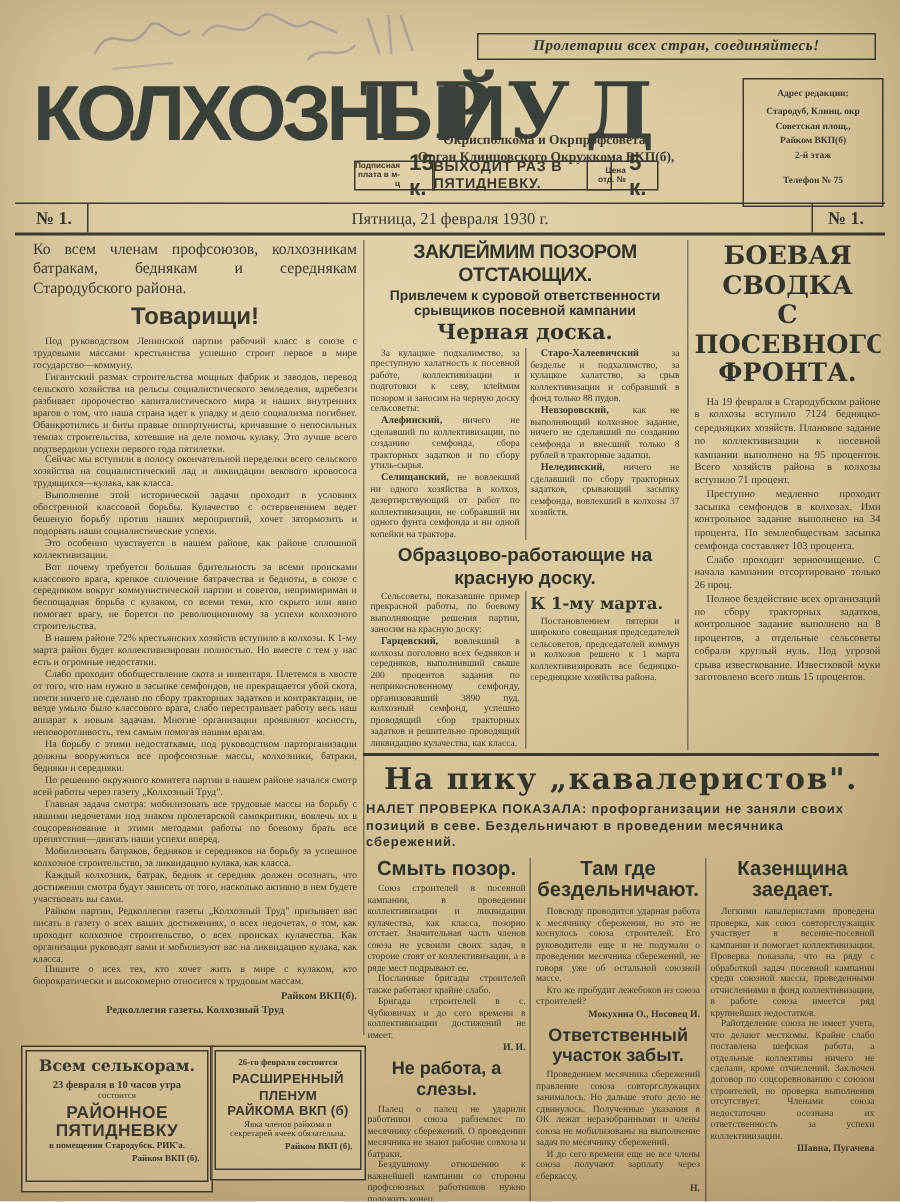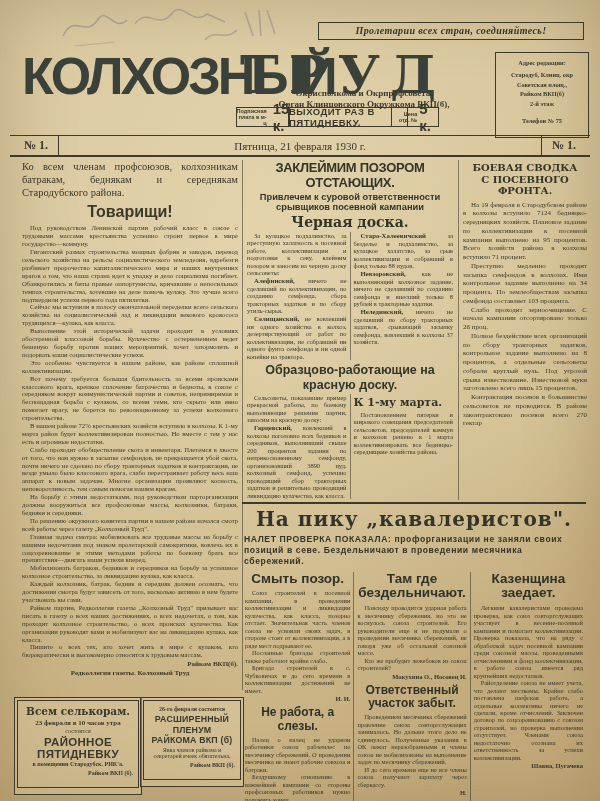--- a/index.html
+++ b/index.html
@@ -177,31 +177,30 @@
         <p class="item"><b>Гарцевский,</b> <span>вовлекший в колхозы поголовно всех бедняков и середняков, выполнивший свыше 200 процентов задания по неприкосновенному семфонду, организовавший 3890 пуд. колхозный семфонд, успешно проводящий сбор тракторных задатков и решительно проводящий ликвидацию кулачества, как класса.</span></p>
       </div>
       <div class="vl">
         <div class="h-serif" style="font-size:11px;text-align:left;margin:2px 0;">К 1-му марта.</div>
         <p>Постановлением пятерки и широкого совещания председателей сельсоветов, председателей коммун и колхозов решено к 1 марта коллективизировать все бедняцко-середняцкие хозяйства района.</p>
       </div>
     </div>
   </div>
 
   <div class="abs vl overflow" style="left:458px;top:160px;width:124px;height:340px;padding-left:4px;">
-    <div class="h-serif" style="font-size:10px;line-height:1.15;margin:2px 0 4px;text-align:center;">
+    <div class="h-serif" style="font-size:17px;line-height:1.15;margin:2px 0 4px;text-align:center;">
       <div>БОЕВАЯ СВОДКА</div>
       <div>С ПОСЕВНОГО</div>
       <div>ФРОНТА.</div>
     </div>
     <div class="art" style="font-size:7px;">
         <p style="font-size:7px;line-height:1.25;">На 19 февраля в Стародубском районе в колхозы вступило 7124 бедняцко-середняцких хозяйств. Плановое задание по коллективизации к посевной кампании выполнено на 95 процентов. Всего хозяйств района в колхозы вступило 71 процент.</p>
         <p style="font-size:7px;line-height:1.25;">Преступно медленно проходит засыпка семфондов в колхозах. Ими контрольное задание выполнено на 34 процента. По землеобществам засыпка семфонда составляет 103 процента.</p>
         <p style="font-size:7px;line-height:1.25;">Слабо проходит зерноочищение. С начала кампании отсортировано только 26 проц.</p>
         <p style="font-size:7px;line-height:1.25;">Полное бездействие всех организаций по сбору тракторных задатков, контрольное задание выполнено на 8 процентов, а отдельные сельсоветы собрали круглый нуль. Под угрозой срыва известкование. Известковой муки заготовлено всего лишь 15 процентов.</p>
-        <p style="font-size:7px;line-height:1.25;">Контрактация посевов в большинстве сельсоветов не проводится. В районе законтрактовано посевов всего 270 гектар</p>
       </div>
   </div>
 
   <div class="abs rule-h" style="left:242px;top:502px;width:344px;height:2px;"></div>
 
   <div class="abs" style="left:242px;top:507px;width:344px;height:288px;">
     <div class="h-serif" style="font-size:20px;letter-spacing:1px;">На пику „кавалеристов".</div>
     <div class="lead" style="margin:3px 2px 4px;">НАЛЕТ ПРОВЕРКА ПОКАЗАЛА: профорганизации не заняли своих позиций в севе. Бездельничают в проведении месячника сбережений.</div>
     <div style="display:flex;height:232px;">
       <div class="cav-col art2" style="width:108px;padding:0 3px;">

